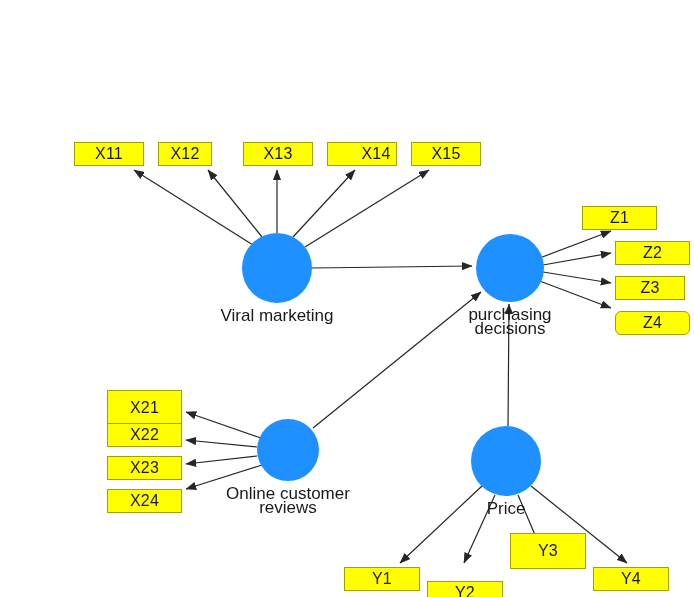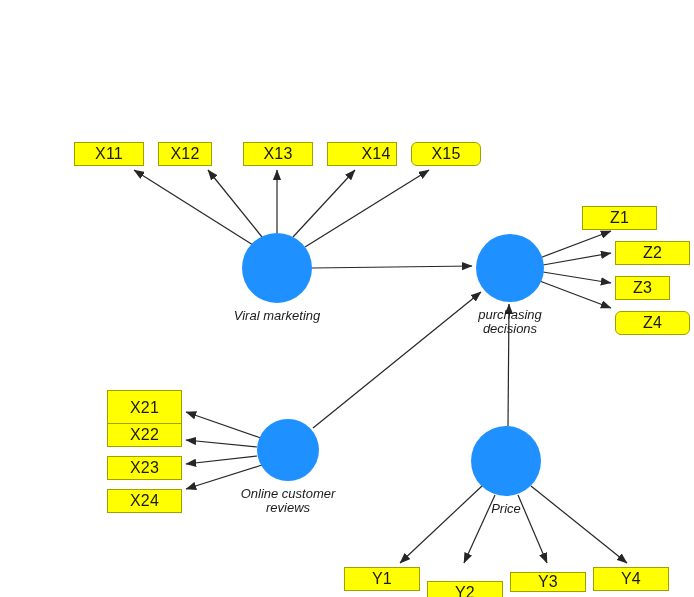--- a/index.html
+++ b/index.html
@@ -42,26 +42,25 @@
   }
   .node-circle {
     position: absolute;
     box-sizing: border-box;
     background: #1e90ff;
     border-radius: 50%;
   }
   .node-circle-label {
     position: absolute;
     text-align: center;
-    font-size: 13px;
+    font-size: 17px;
     color: #1a1a1a;
     line-height: 14px;
     font-family: "Liberation Sans", sans-serif;
     white-space: pre-line;
-    font-style: italic;
   }
 </style>
 </head>
 <body>
 
 <div id="diagram-canvas">
 
   <svg id="edge-layer" viewBox="0 0 694 597" width="694" height="597" xmlns="http://www.w3.org/2000/svg">
     <defs>
       <marker id="arrowhead" markerWidth="9" markerHeight="7" refX="8.5" refY="3.5" orient="auto" markerUnits="strokeWidth">
@@ -90,32 +89,32 @@
         <line x1="543" y1="272" x2="611" y2="283" stroke="#262626" stroke-width="1.2" marker-end="url(#arrowhead)"></line>
         <line x1="537" y1="280" x2="611" y2="308" stroke="#262626" stroke-width="1.2" marker-end="url(#arrowhead)"></line>
       </g>
   </svg>
 
   <div id="nodes-layer">
       <div class="node-box" style="left: 74px; top: 142px; width: 70px; height: 24px;">X11</div>
       <div class="node-box" style="left: 158px; top: 142px; width: 54px; height: 24px;">X12</div>
       <div class="node-box" style="left: 243px; top: 142px; width: 70px; height: 24px;">X13</div>
       <div class="node-box" style="left: 327px; top: 142px; width: 70px; height: 24px; padding-left: 28px;">X14</div>
-      <div class="node-box" style="left: 411px; top: 142px; width: 70px; height: 24px; border-radius: 6px;">X15</div>
+      <div class="node-box" style="left: 411px; top: 142px; width: 70px; height: 24px;">X15</div>
       <div class="node-box" style="left: 582px; top: 206px; width: 75px; height: 24px;">Z1</div>
       <div class="node-box" style="left: 615px; top: 241px; width: 75px; height: 24px;">Z2</div>
-      <div class="node-box" style="left: 615px; top: 276px; width: 55px; height: 24px;">Z3</div>
+      <div class="node-box" style="left: 615px; top: 276px; width: 70px; height: 24px;">Z3</div>
       <div class="node-box" style="left: 615px; top: 311px; width: 75px; height: 24px; border-radius: 6px;">Z4</div>
       <div class="node-box" style="left: 107px; top: 390px; width: 75px; height: 36px;">X21</div>
       <div class="node-box" style="left: 107px; top: 423px; width: 75px; height: 24px;">X22</div>
       <div class="node-box" style="left: 107px; top: 456px; width: 75px; height: 24px;">X23</div>
       <div class="node-box" style="left: 107px; top: 489px; width: 75px; height: 24px;">X24</div>
       <div class="node-box" style="left: 344px; top: 567px; width: 76px; height: 24px;">Y1</div>
       <div class="node-box" style="left: 427px; top: 567px; width: 76px; height: 24px; margin-top: 14px;">Y2</div>
-      <div class="node-box" style="left: 510px; top: 572px; width: 76px; height: 20px;">Y3</div>
+      <div class="node-box" style="left: 510px; top: 533px; width: 76px; height: 36px;">Y3</div>
       <div class="node-box" style="left: 593px; top: 567px; width: 76px; height: 24px;">Y4</div>
       <div class="node-circle" style="left: 242px; top: 233px; width: 70px; height: 70px;"></div>
       <div class="node-circle-label" style="left: 197px; top: 309px; width: 160px;">Viral marketing</div>
       <div class="node-circle" style="left: 476px; top: 234px; width: 68px; height: 68px;"></div>
       <div class="node-circle-label" style="left: 430px; top: 308px; width: 160px;">purchasing
 decisions</div>
       <div class="node-circle" style="left: 257px; top: 419px; width: 62px; height: 62px;"></div>
       <div class="node-circle-label" style="left: 208px; top: 487px; width: 160px;">Online customer
 reviews</div>
       <div class="node-circle" style="left: 471px; top: 426px; width: 70px; height: 70px;"></div>

